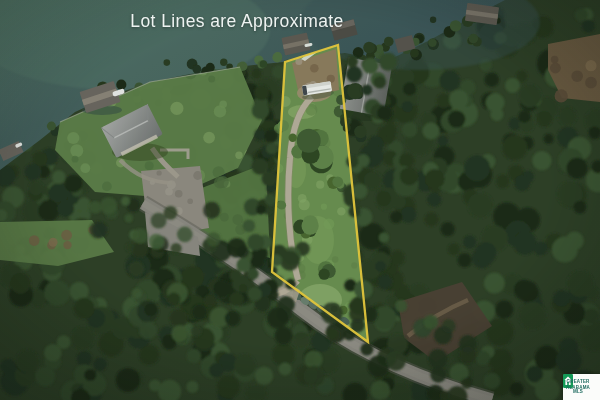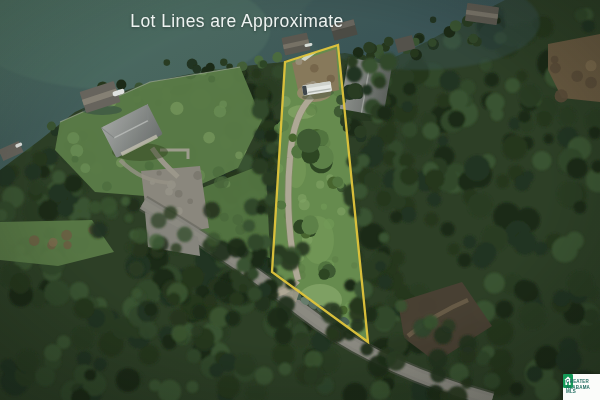--- a/index.html
+++ b/index.html
@@ -1,17 +1,17 @@
 <!DOCTYPE html>
 <html><head>
 <meta charset="utf-8">
 <style>
   html,body{margin:0;padding:0;background:#000;}
   .stage{position:relative;width:600px;height:400px;overflow:hidden;background:#2e4026;
-         font-family:"Liberation Sans",sans-serif;}
+         font-family:"Liberation Sans",sans-serif;text-align:center;}
   .stage svg{position:absolute;left:0;top:0;display:block;}
   .caption{position:absolute;top:11px;left:237px;transform:translateX(-50%);
            white-space:nowrap;color:#eef3f1;font-size:17.5px;font-weight:400;
            letter-spacing:.4px;text-shadow:0 1px 3px rgba(0,0,0,.35);}
   .mls{position:absolute;right:0;bottom:0;width:37px;height:26px;background:#fbfcfa;
        border-radius:3px 0 0 0;display:flex;align-items:center;gap:2px;
        padding:2px 2px 2px 3px;box-sizing:border-box;box-shadow:0 0 3px rgba(0,0,0,.4);}
   .mls-house{flex:0 0 auto;}
   .mls-text{display:flex;flex-direction:column;justify-content:center;transform:scale(.75);
             transform-origin:left center;}

